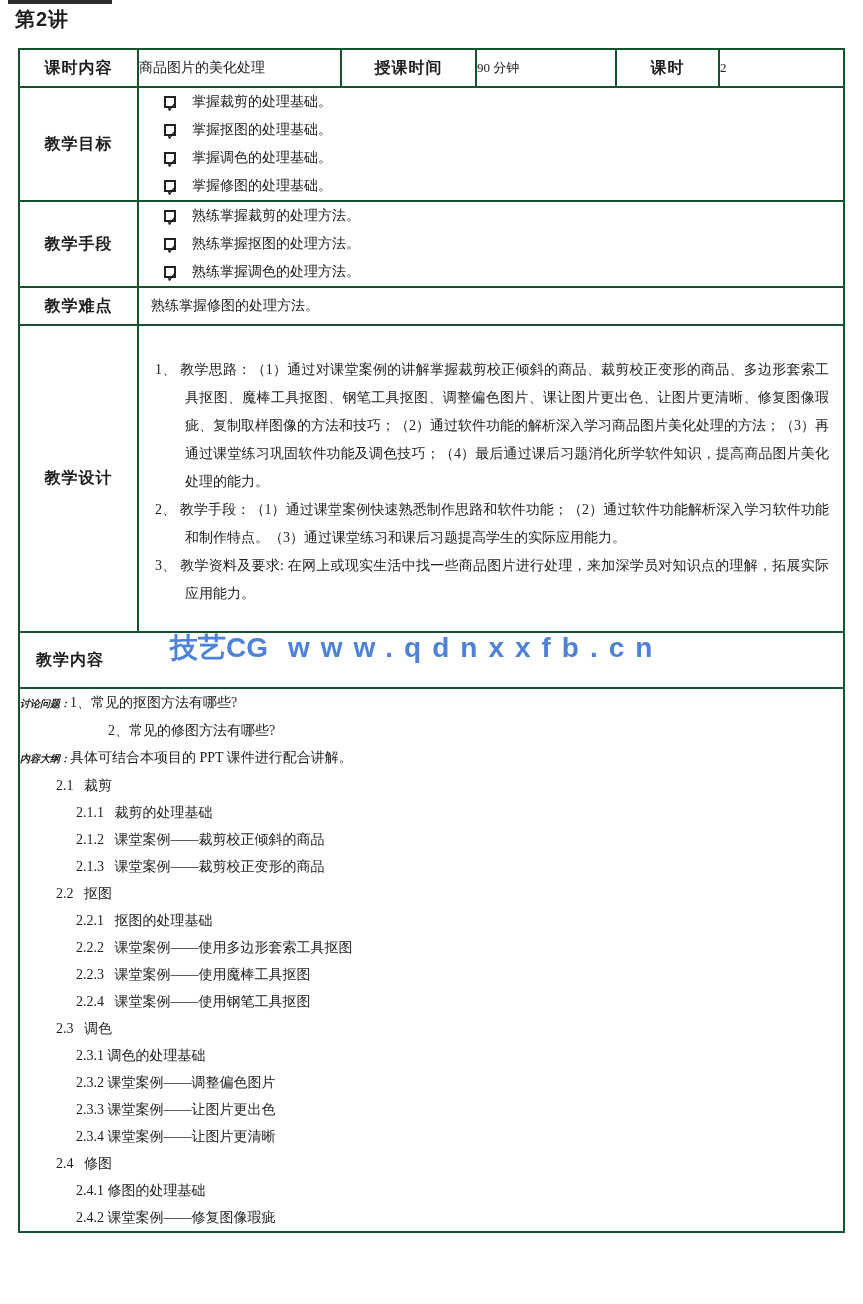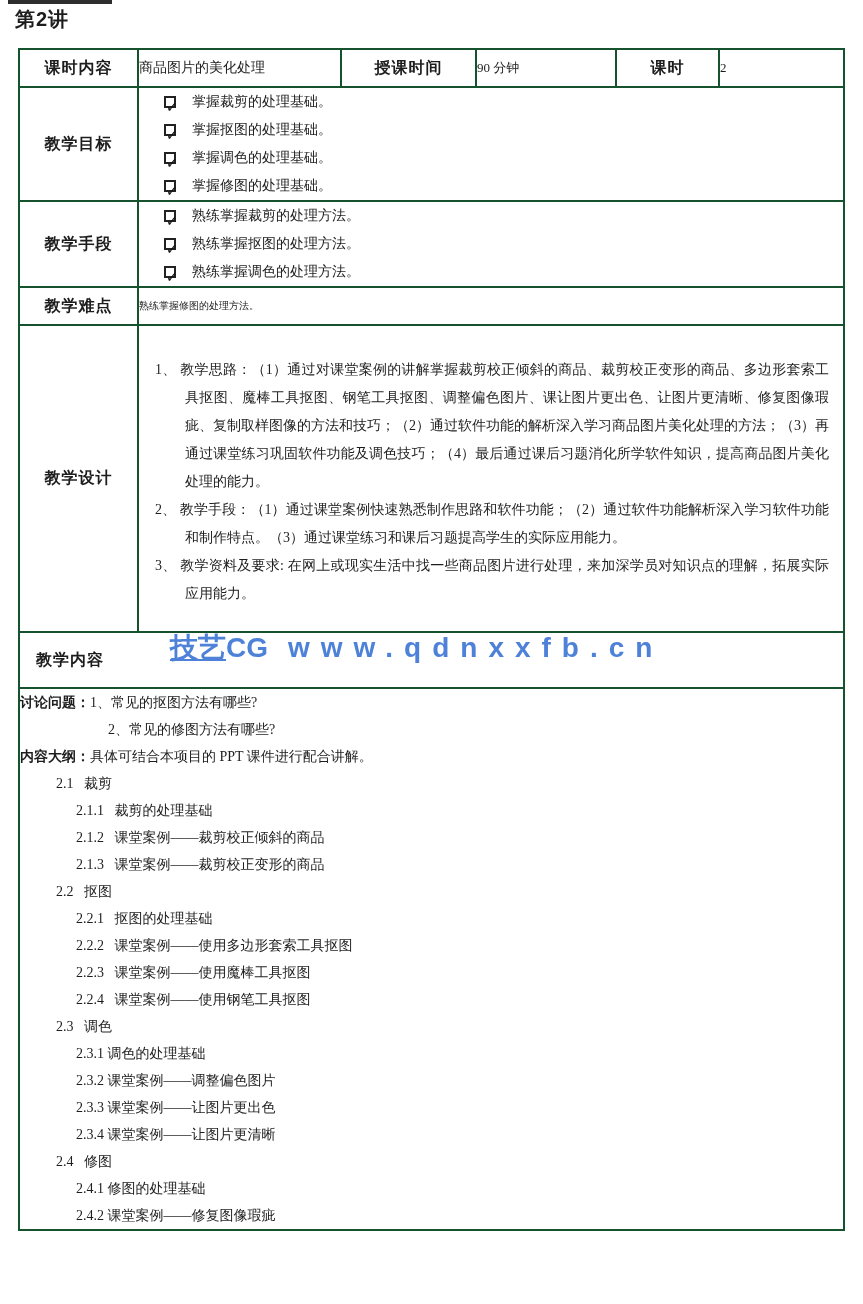--- a/index.html
+++ b/index.html
@@ -51,45 +51,46 @@
     display: inline-block; width: 12px; height: 12px;
     border: 2px solid #222; position: relative; margin-right: 16px;
     flex: 0 0 auto;
   }
   .chk::after {
     content: "\2713";
     position: absolute; left: 0px; top: -5px;
     font-size: 14px; font-weight: bold; color: #111;
     font-family: "DejaVu Sans", sans-serif;
   }
-  .plain-line { font-size: 10px; }
+  .plain-line { font-size: 14px; padding-left: 12px; }
   .design-wrap { padding: 6px 14px 0 8px; }
   .design-item {
     font-size: 14px; line-height: 28px; text-align: justify;
     padding-left: 38px; text-indent: -30px;
   }
   .content-hdr-label {
     font-family: "Liberation Sans", "DejaVu Sans", sans-serif;
     font-weight: 600; font-size: 16px; letter-spacing: 1px;
     padding-left: 16px;
   }
   .watermark {
     position: absolute; left: 170px; top: 629px;
     font-family: "Liberation Sans", "DejaVu Sans", sans-serif;
     font-weight: bold; font-size: 28px;
     white-space: nowrap; z-index: 5;
   }
-  .wm-brand { text-decoration: underline; }
+  .wm-brand { }
   .wm-url { letter-spacing: 11px; margin-left: 20px; }
   .body-cell { padding: 6px 10px 0 16px; }
   .line { line-height: 27px; font-size: 14px; white-space: pre; }
   .b {
     font-weight: bold;
     font-family: "Liberation Sans", "DejaVu Sans", sans-serif;
-    font-size: 14px;
+    font-size: 10px;
+    font-style: italic;
   }
   .disc-q2 { padding-left: 88px; }
   .ol-l1 { padding-left: 36px; }
   .ol-l2 { padding-left: 56px; }
 </style>
 </head>
 <body>
 
 <div class="scan-artifact"></div>
 

